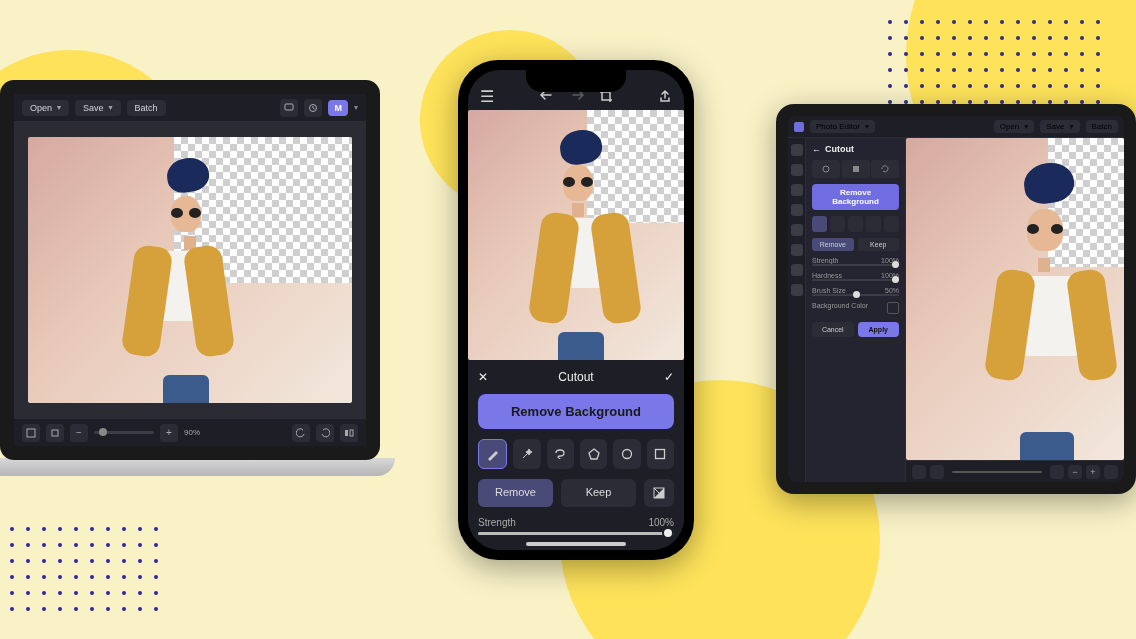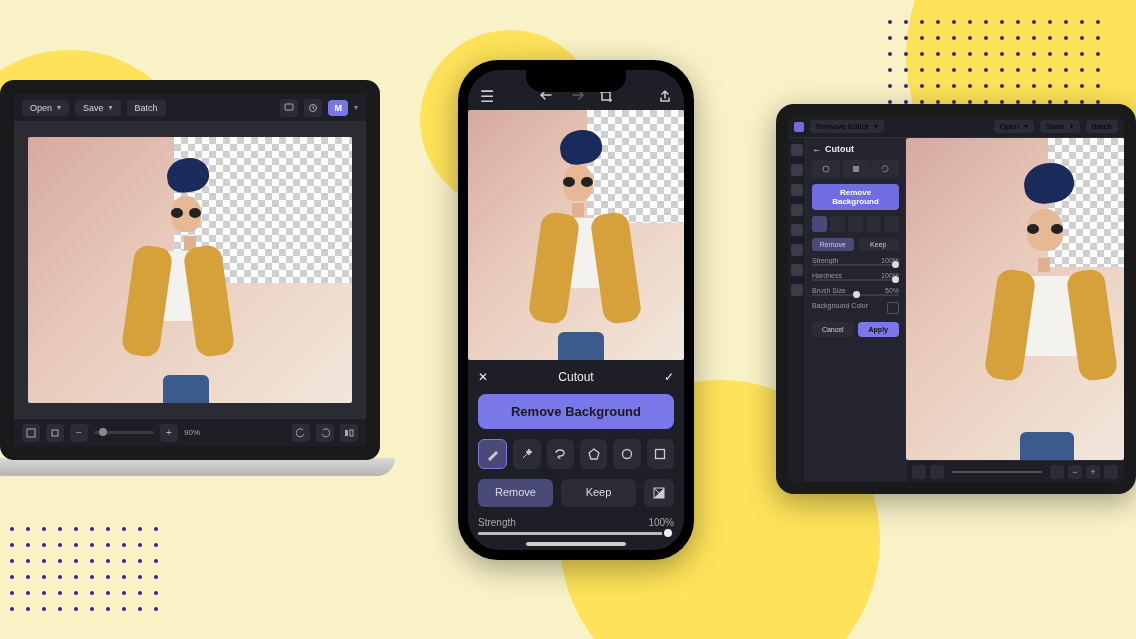--- a/index.html
+++ b/index.html
@@ -469,21 +469,21 @@
       </div>
     </div>
     <div class="homebar"></div>
   </div>
 </div>
 
 <div class="tablet">
   <div class="tablet-inner">
     <div class="tb-top">
       <span style="width:10px;height:10px;background:#6f6de0;border-radius:2px;"></span>
-      <div class="pill chev">Remove Editor</div>
+      <div class="pill chev">Photo Editor</div>
       <div class="sp"></div>
       <div class="pill chev">Open</div>
       <div class="pill chev">Save</div>
       <div class="pill">Batch</div>
     </div>
     <div class="tb-body">
       <div class="rail">
         <div class="ri"></div>
         <div class="ri"></div>
         <div class="ri"></div>

